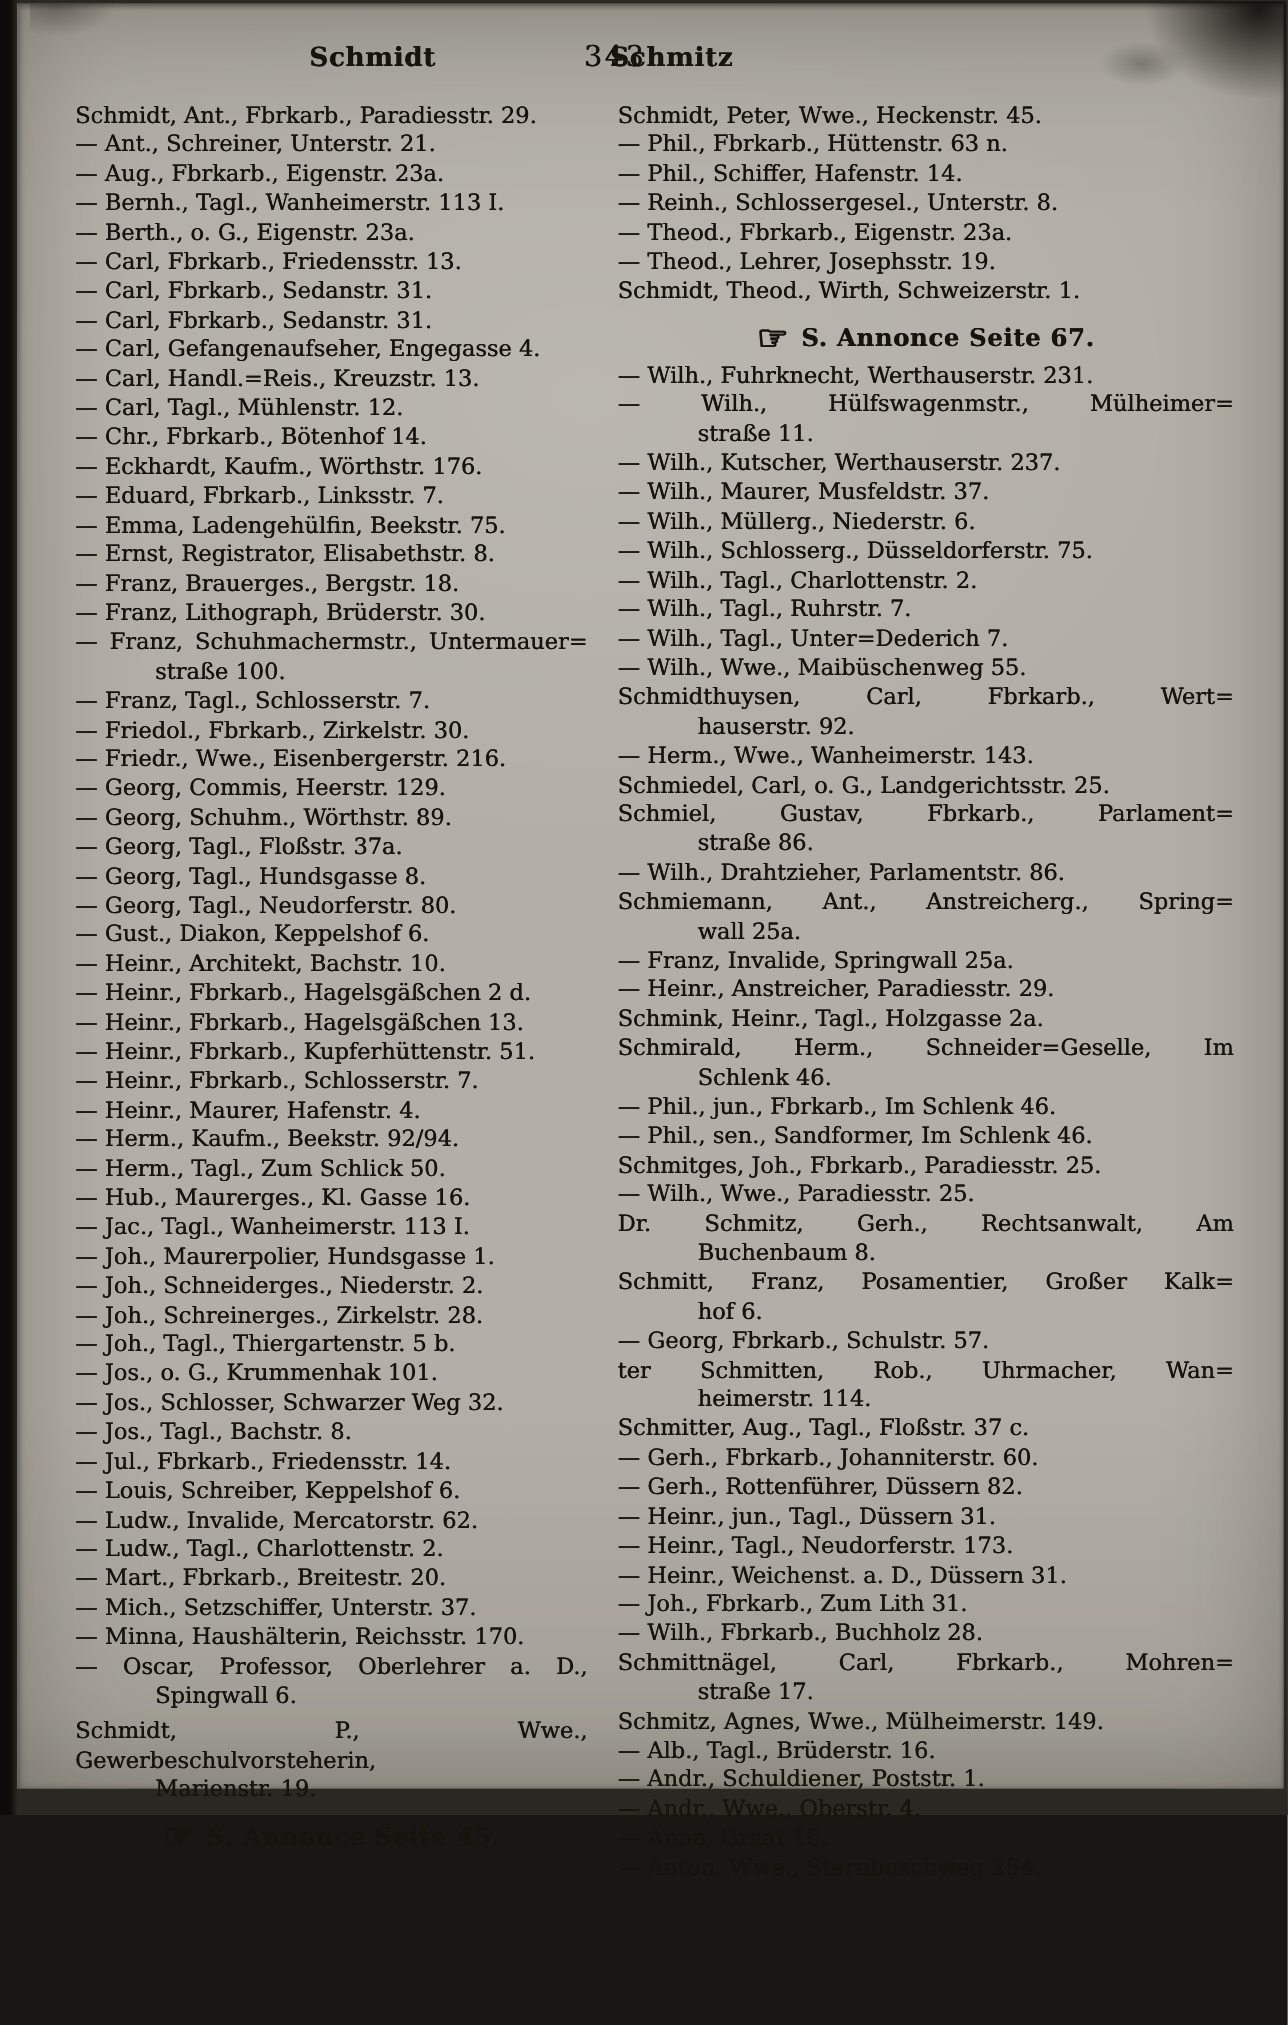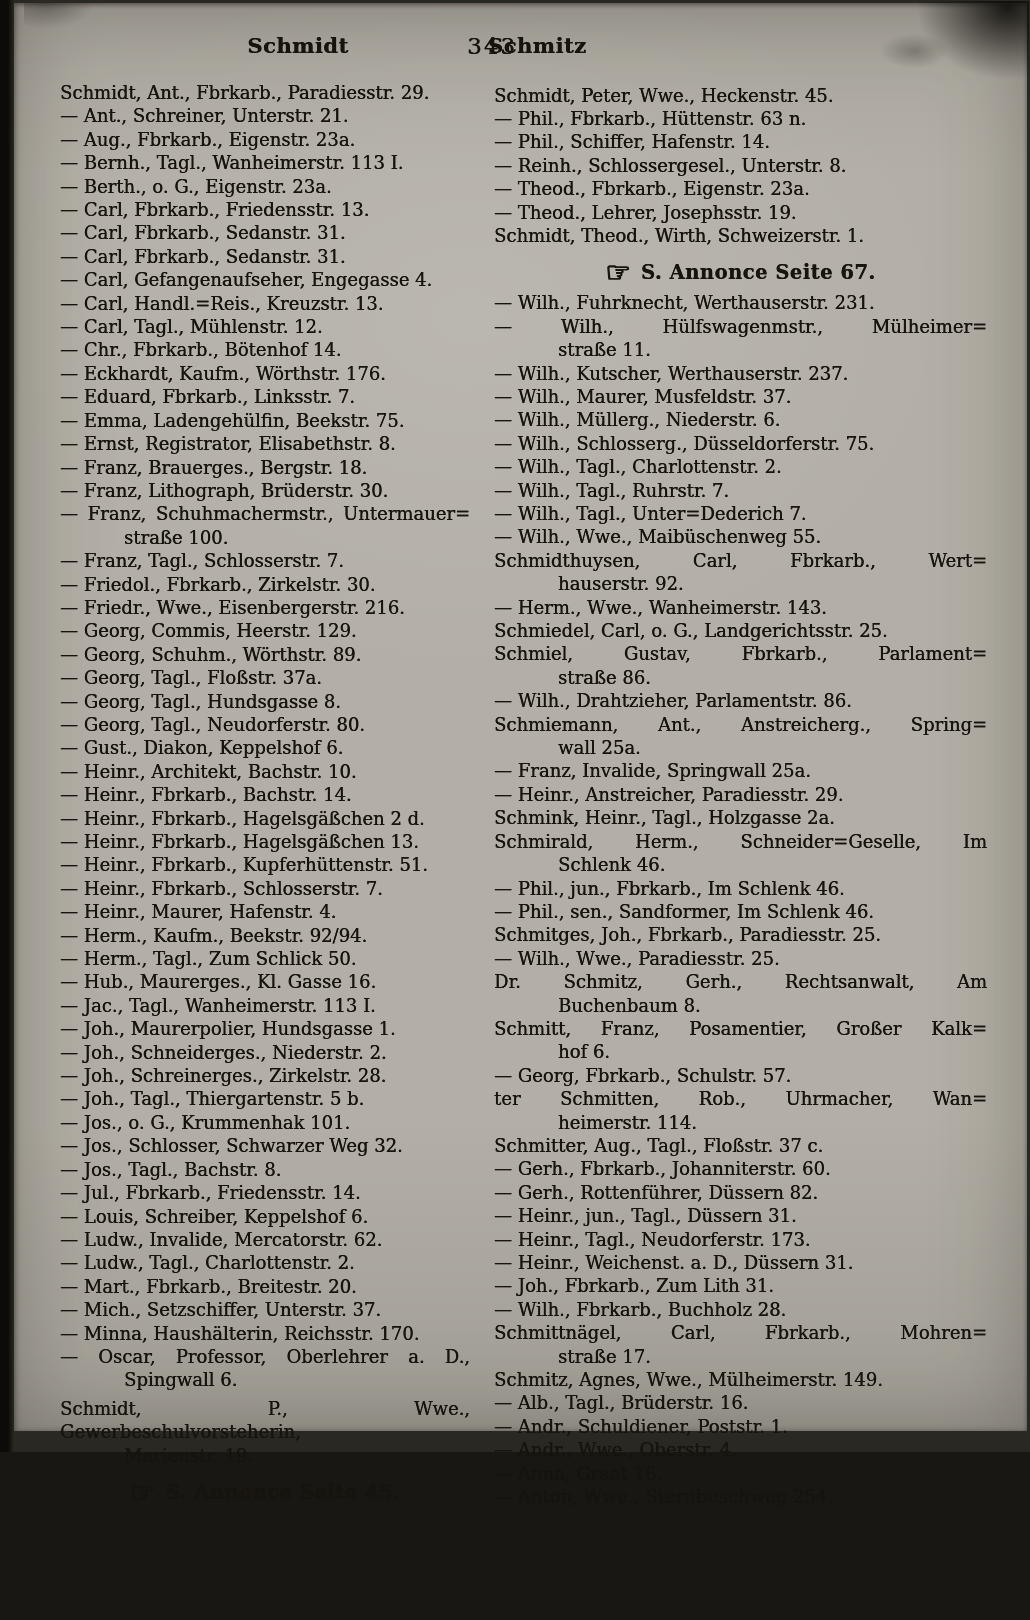--- a/index.html
+++ b/index.html
@@ -52,21 +52,21 @@
     line-height: 26px;
     margin-bottom: 22px;
     letter-spacing: 0.5px;
   }
   .h-left  { width: 428px; text-align: center; padding-left: 48px; }
   .h-num   {
     position: absolute; left: 392px; width: 80px; text-align: center;
     font-weight: normal; font-size: 23px; letter-spacing: 2px;
   }
   .h-right { flex: 1; padding-right: 110px; }
-  .columns { display: flex; align-items: center; }
+  .columns { display: flex; align-items: flex-start; }
   .col-left  { width: 428px; padding-right: 18px; }
   .divider   { width: 2px; background: #35312a; }
   .col-right { flex: 1; padding-left: 4px; }
   .entry { font-size: 18px; line-height: 23.4px; }
   .entry.gap { margin-top: 5px; }
   .entry .l.cont { padding-left: 64px; }
   .entry .l.j { text-align: justify; text-align-last: justify; text-justify: inter-word; }
   .annonce {
     text-align: center;
     font-weight: bold;
@@ -181,23 +181,20 @@
           <div class="entry">
             <div class="l first">— Georg, Tagl., Neudorferstr. 80.</div>
           </div>
           <div class="entry">
             <div class="l first">— Gust., Diakon, Keppelshof 6.</div>
           </div>
           <div class="entry">
             <div class="l first">— Heinr., Architekt, Bachstr. 10.</div>
           </div>
           <div class="entry">
-            <div class="l first">— Heinr., Fbrkarb., Bachstr. 14.</div>
-          </div>
-          <div class="entry">
             <div class="l first">— Heinr., Fbrkarb., Hagelsgäßchen 2 d.</div>
           </div>
           <div class="entry">
             <div class="l first">— Heinr., Fbrkarb., Hagelsgäßchen 13.</div>
           </div>
           <div class="entry">
             <div class="l first">— Heinr., Fbrkarb., Kupferhüttenstr. 51.</div>
           </div>
           <div class="entry">
             <div class="l first">— Heinr., Fbrkarb., Schlosserstr. 7.</div>

